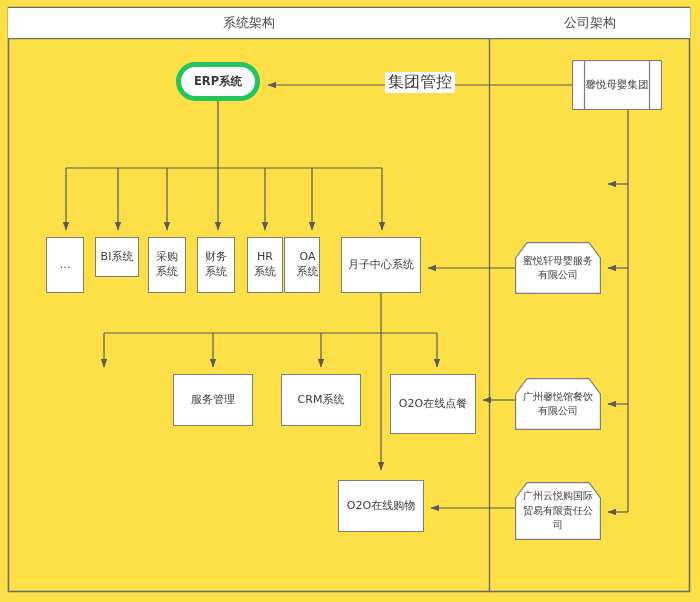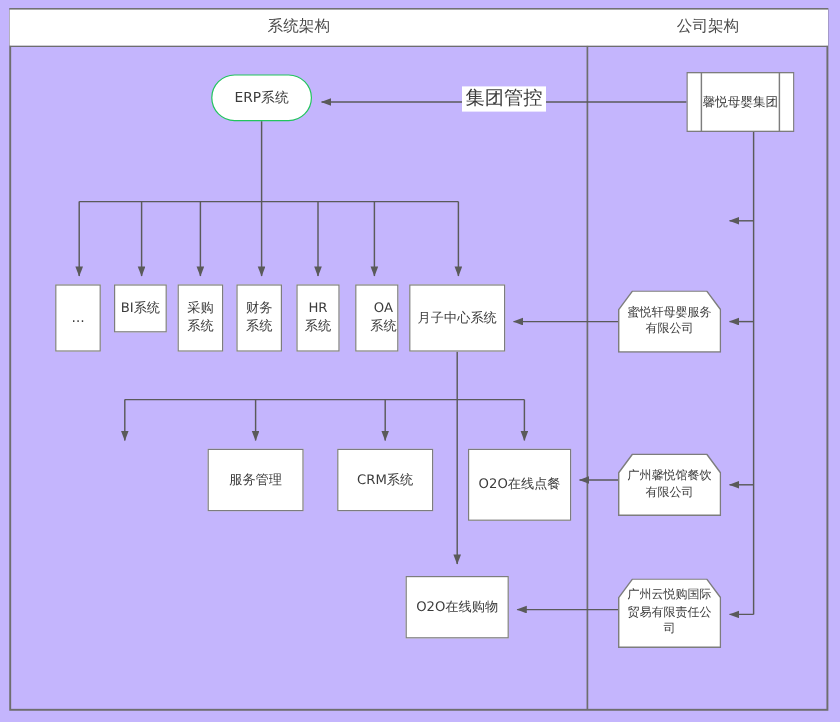--- a/index.html
+++ b/index.html
@@ -1,25 +1,25 @@
 <!DOCTYPE html>
 <html><head>
 <meta charset="utf-8">
 <style>
   html,body{margin:0;padding:0;background:#ffffff;}
   body{width:700px;height:602px;font-family:"DejaVu Sans","Liberation Sans",sans-serif;}
-  #canvas{position:relative;width:700px;height:602px;overflow:hidden;background:#c4b5fd;}
+  #canvas{position:relative;width:700px;height:602px;overflow:hidden;background:#fde047;}
   #svg{position:absolute;left:0;top:0;width:700px;height:602px;}
 
   .node{position:absolute;box-sizing:border-box;display:flex;align-items:center;justify-content:center;
         text-align:center;color:#3b3b3b;background:#ffffff;line-height:1.35;}
   .rect{border:1px solid #7d7d7d;}
   .hdr{font-size:13px;color:#4a4a4a;}
   .sysbox{font-size:11px;}
-  .erp{border:1px solid #22c55e;border-radius:22px;font-size:11.5px;}
+  .erp{border:5px solid #22c55e;border-radius:22px;font-size:11.5px;font-weight:bold;}
   .edge-label{position:absolute;font-size:16px;color:#3b3b3b;background:#fff;padding:0 3px;white-space:nowrap;}
   .company{position:absolute;box-sizing:border-box;display:flex;align-items:center;justify-content:center;
            text-align:center;font-size:10px;color:#3b3b3b;line-height:1.45;}
   .company .ctext{position:relative;z-index:2;padding:0 4px;}
   .company .cshape{position:absolute;left:0;top:0;width:100%;height:100%;z-index:1;}
   .grp{position:absolute;box-sizing:border-box;}
   .grp .gtext{position:absolute;left:0;top:0;width:100%;height:100%;display:flex;align-items:center;
               justify-content:center;font-size:10.5px;color:#3b3b3b;z-index:2;}
 </style>
 </head>
@@ -103,21 +103,21 @@
 系统</span>
   </div>
   <div class="node rect sysbox" style="left:197px;top:237px;width:38px;height:56px;white-space:pre-line;">
     <span>财务
 系统</span>
   </div>
   <div class="node rect sysbox" style="left:247px;top:237px;width:36px;height:56px;white-space:pre-line;">
     <span>HR
 系统</span>
   </div>
-  <div class="node rect sysbox" style="left:296px;top:237px;width:36px;height:56px;white-space:pre-line;padding-left:11px;">
+  <div class="node rect sysbox" style="left:284px;top:237px;width:36px;height:56px;white-space:pre-line;padding-left:11px;">
     <span>OA
 系统</span>
   </div>
   <div class="node rect sysbox" style="left:341px;top:237px;width:80px;height:56px;white-space:pre-line;">
     <span>月子中心系统</span>
   </div>
 
   <div class="node rect sysbox" style="left:173px;top:374px;width:80px;height:52px;text-align:center;">
     <span>服务管理</span>
   </div>

